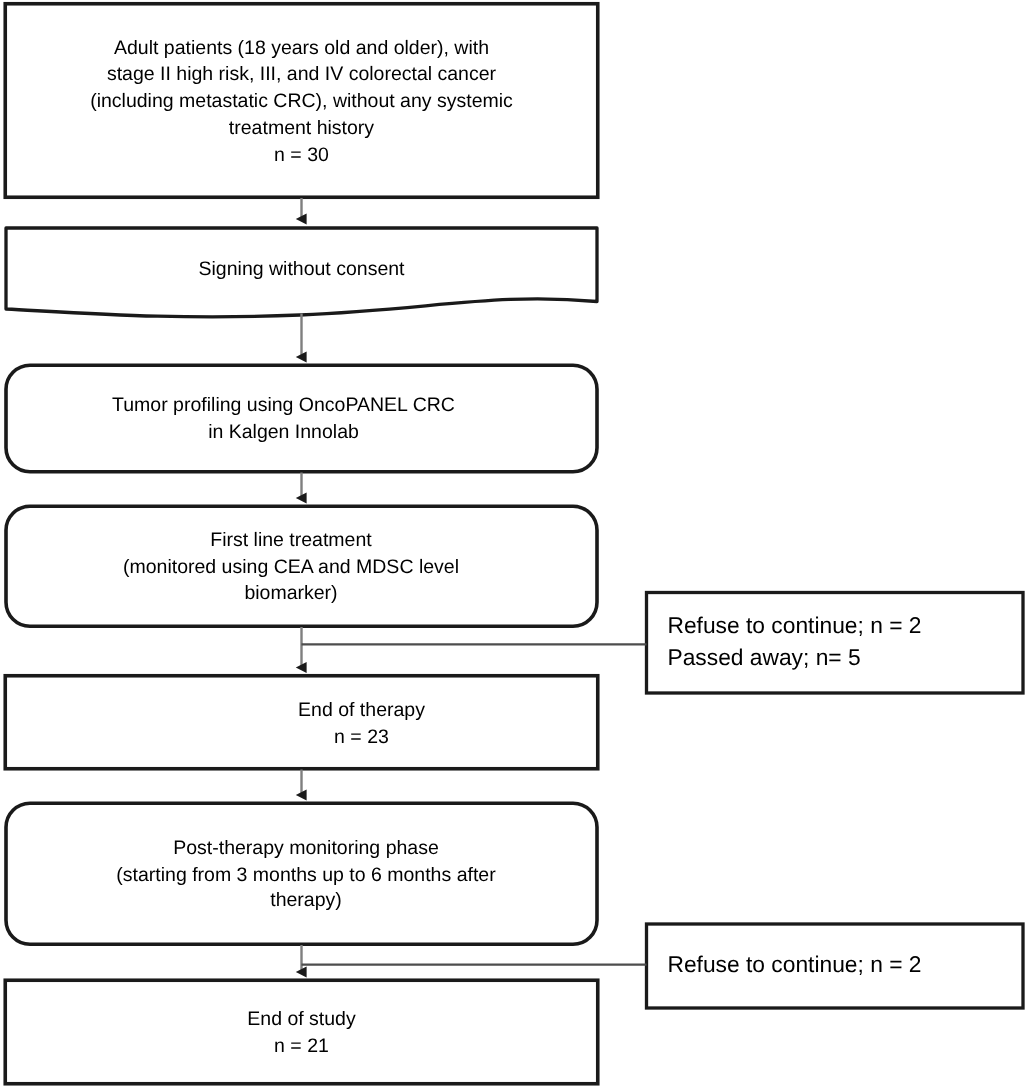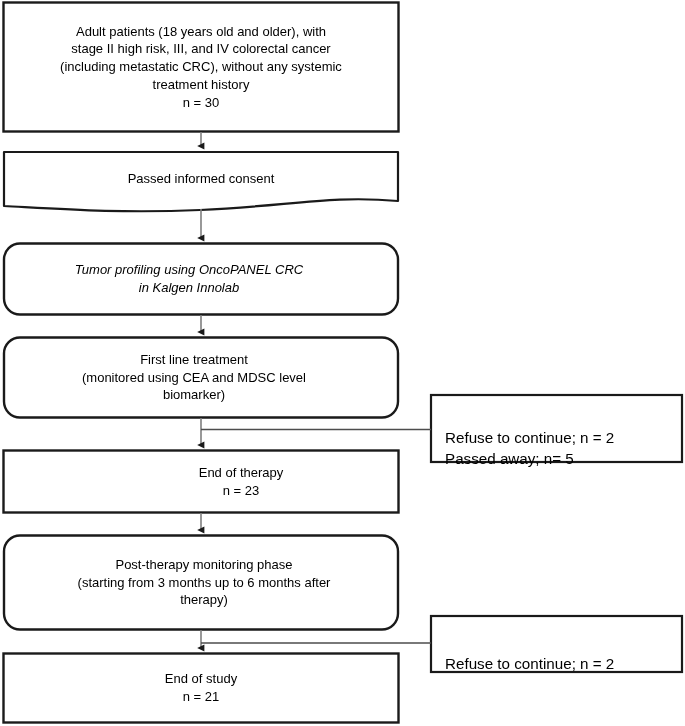--- a/index.html
+++ b/index.html
@@ -44,21 +44,20 @@
   .node-text {
     display: block;
     width: 100%;
     white-space: pre-line;
   }
   .side-node {
     justify-content: flex-start;
     text-align: left;
     padding-left: 14px;
     font-size: 15.2px;
-    margin-top: 20px;
   }
   .side-node .node-text {
     text-align: left;
   }
 </style>
 </head>
 <body>
 
 <div id="flowchart">
 
@@ -106,24 +105,24 @@
 
   <div class="node" style="left:3px; top:2px; width:396px; height:130px;">
     <span class="node-text">Adult patients (18 years old and older), with
 stage II high risk, III, and IV colorectal cancer
 (including metastatic CRC), without any systemic
 treatment history
 n = 30</span>
   </div>
 
   <div class="node" style="left:3px; top:151px; width:396px; height:55px;">
-    <span class="node-text">Passed informed consent</span>
+    <span class="node-text">Signing without consent</span>
   </div>
 
-  <div class="node" style="left:3px; top:243px; width:372px; height:72px;font-style:italic;">
+  <div class="node" style="left:3px; top:243px; width:372px; height:72px;">
     <span class="node-text">Tumor profiling using OncoPANEL CRC
 in Kalgen Innolab</span>
   </div>
 
   <div class="node" style="left:3px; top:337px; width:348px; height:81px;padding-left:44px;">
     <span class="node-text">First line treatment
 (monitored using CEA and MDSC level
 biomarker)</span>
   </div>
 

